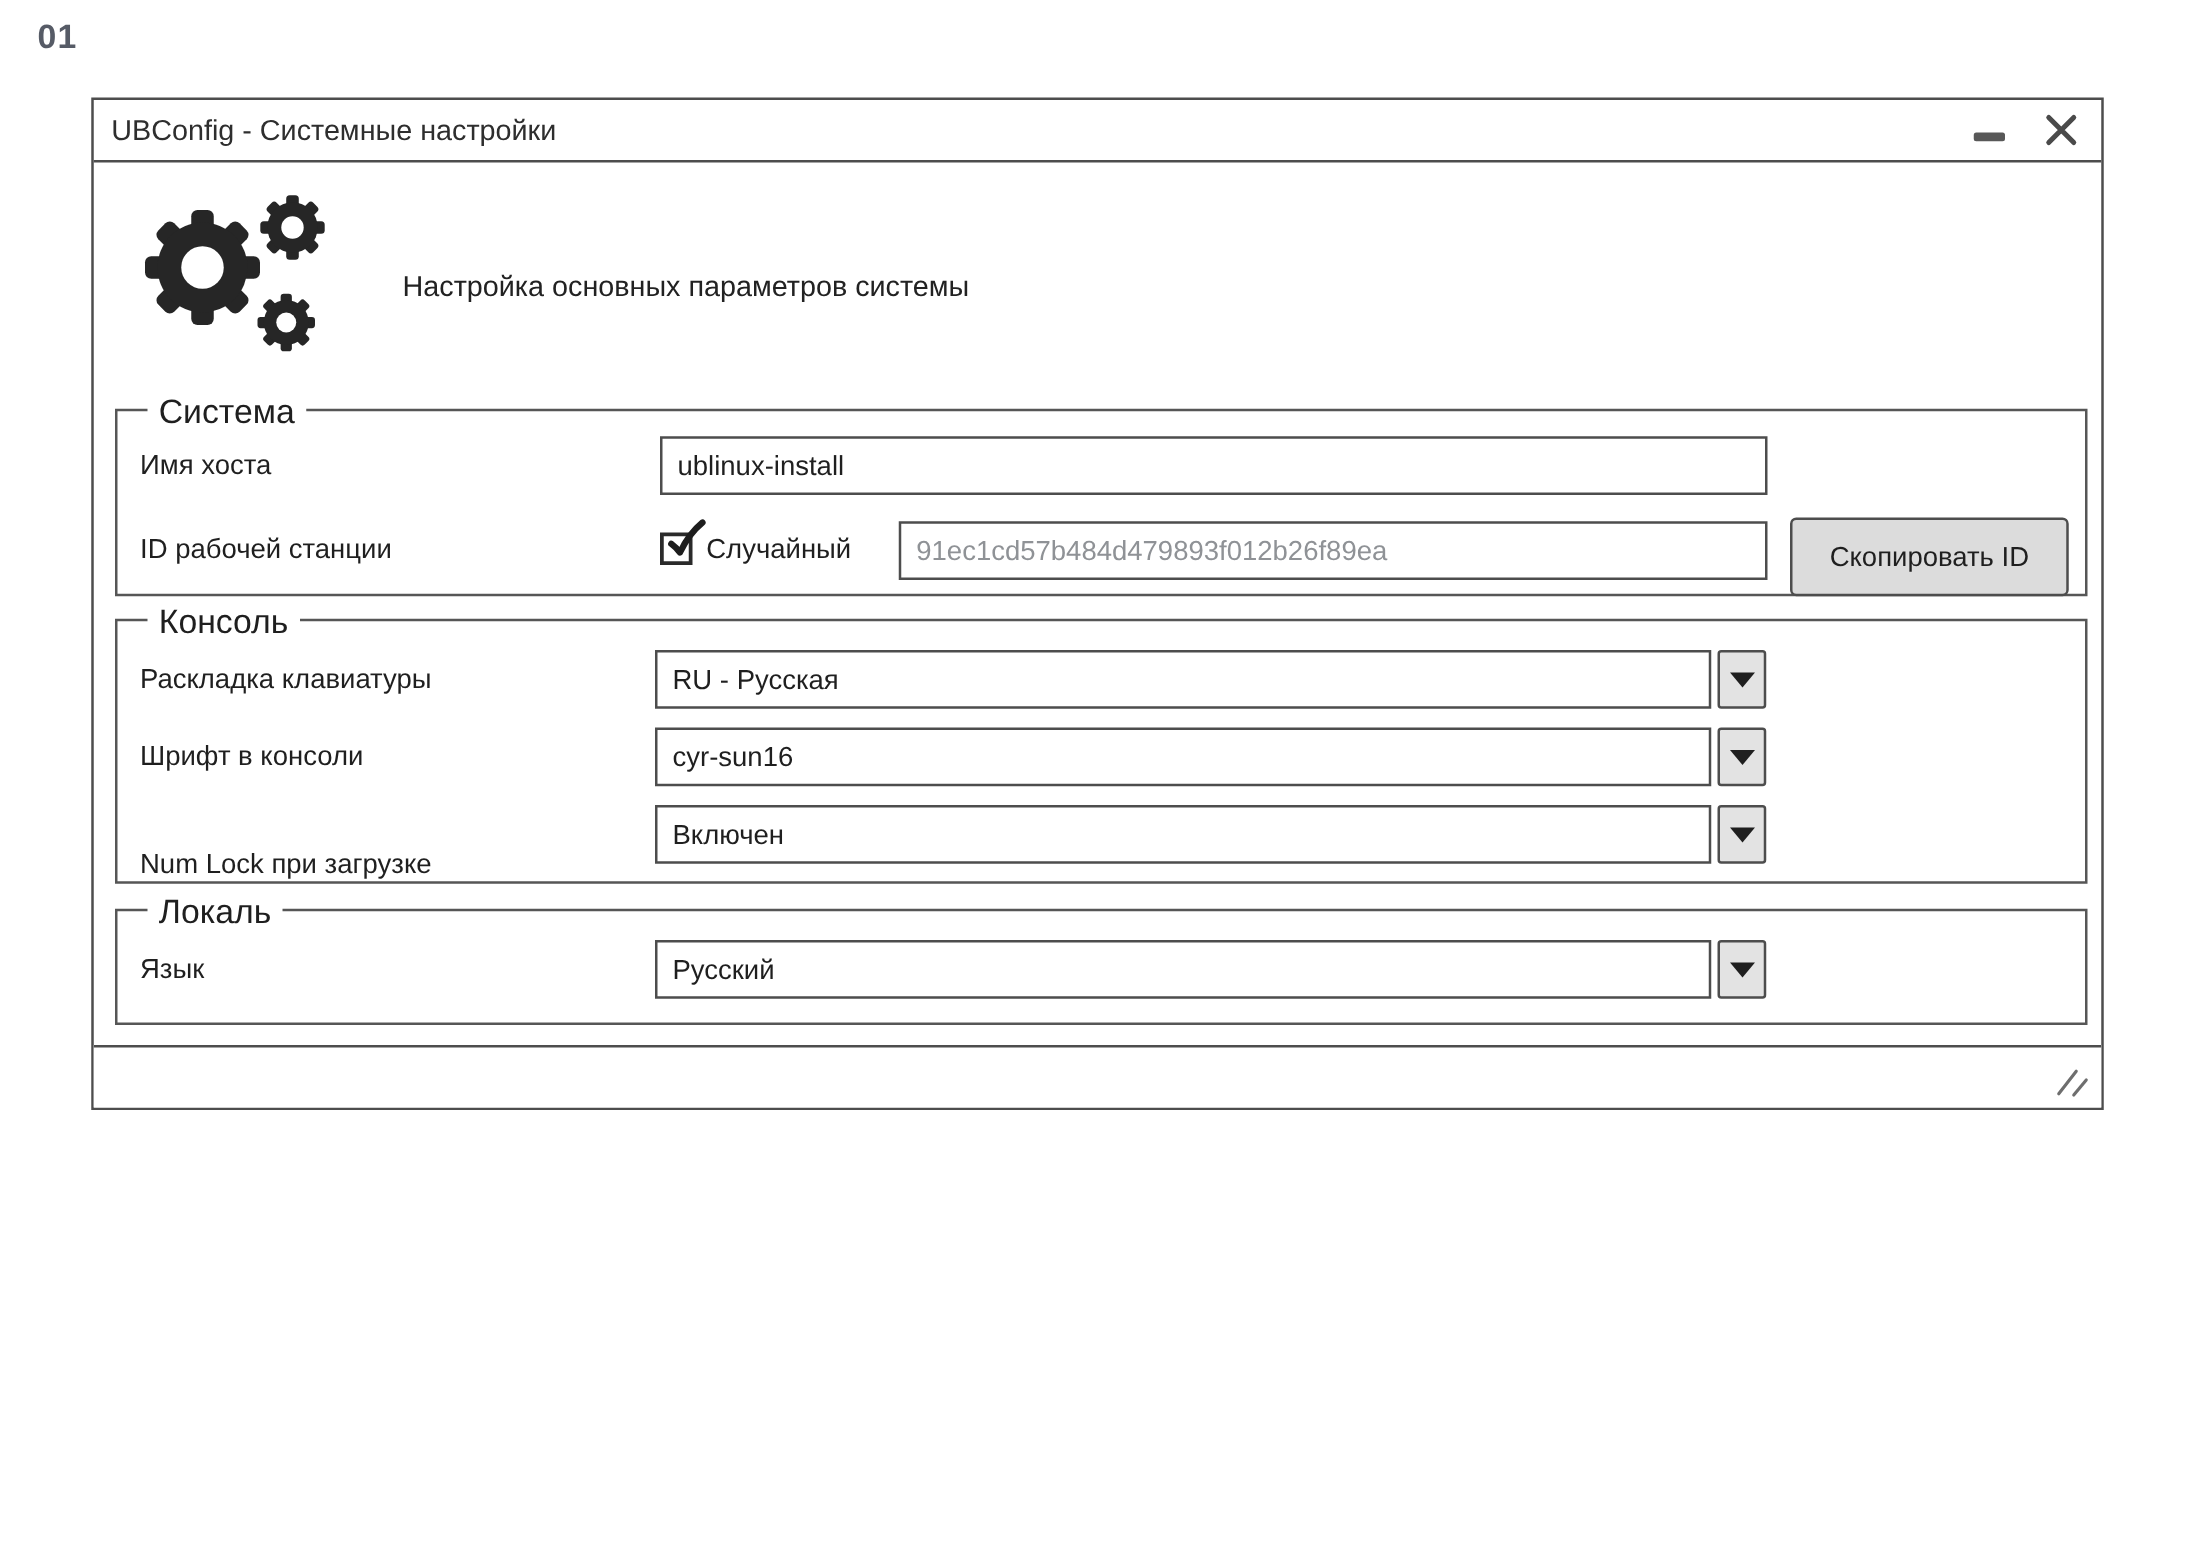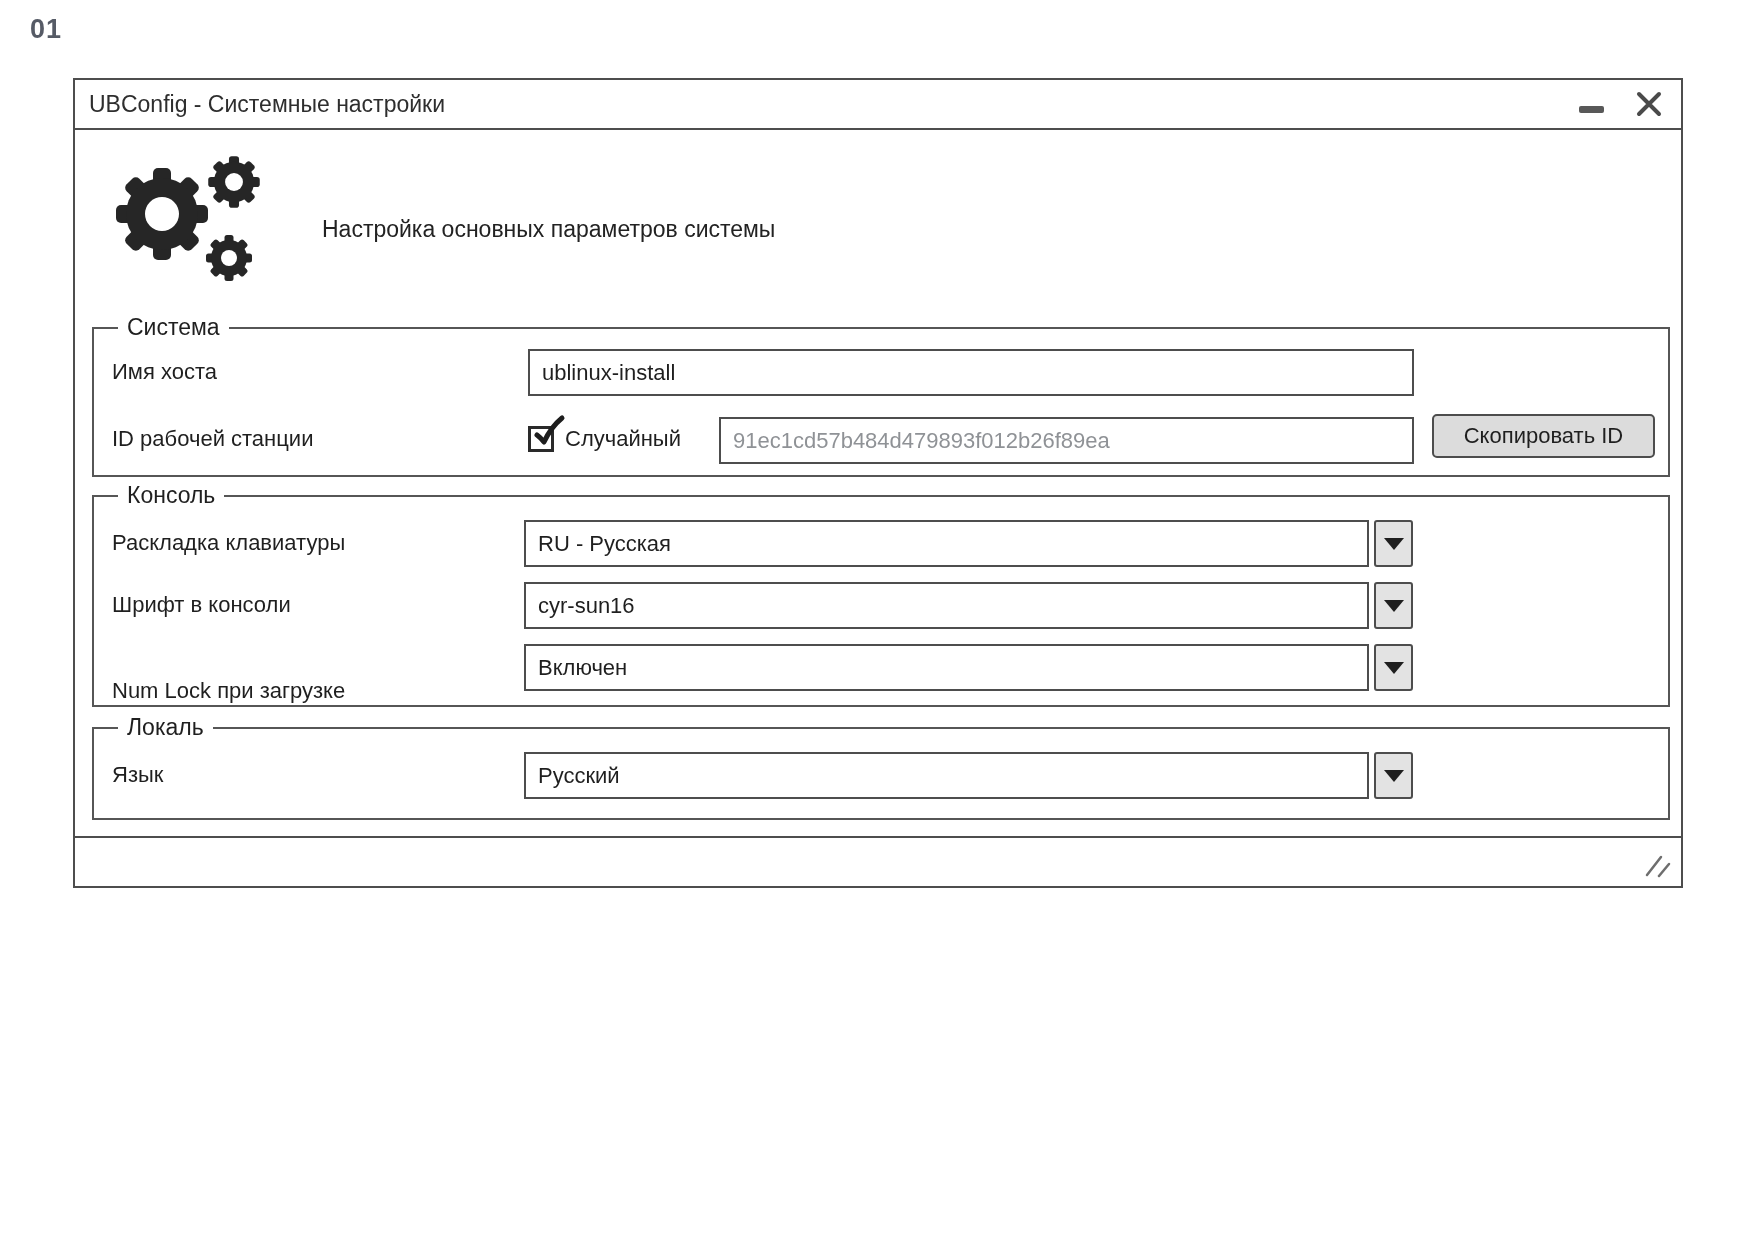--- a/index.html
+++ b/index.html
@@ -47,21 +47,21 @@
   .app-subtitle { position: absolute; left: 247px; top: 136px; font-size: 23px; color: #222; }
 
   
   .groupbox {
     position: absolute; left: 17px; width: 1578px;
     border: 2px solid #565656;
   }
   .groupbox .legend {
     position: absolute; top: -15px; left: 24px;
     background: #ffffff; padding: 0 9px;
-    font-size: 23px; color: #1f1f1f;
+    font-size: 27px; color: #1f1f1f;
   }
   .group-system  { top: 247px; height: 150px; }
   .group-console { top: 415px; height: 212px; }
   .group-locale  { top: 647px; height:  93px; }
 
   .field-label { position: absolute; font-size: 22px; color: #1f1f1f; transform: translateY(-50%); }
 
   .textbox {
     position: absolute;
     border: 2px solid #4d4d4d; background: #ffffff;
@@ -176,21 +176,21 @@
     <input class="textbox" style="left: 453px; top: 269px; width: 886px; height: 47px;" value="ublinux-install">
 
     <div class="field-label" style="left:37px; top:359px;">ID рабочей станции</div>
     <div class="checkbox" style="left:453px; top:346px;">
       <svg width="38" height="34" viewBox="0 0 38 34">
         <path class="tick" d="M8 20 Q12 23 15 27 Q22 12 33 3"></path>
       </svg>
     </div>
     <div class="field-label" style="left:490px; top:359px;">Случайный</div>
     <input class="textbox dimmed" style="left: 644px; top: 337px; width: 695px; height: 47px;" disabled="" value="91ec1cd57b484d479893f012b26f89ea">
-    <div class="push-button" style="left:1357px; top:334px; width:223px; height:44px;">Скопировать ID</div>
+    <div class="push-button" style="left:1357px; top:334px; width:223px; height:63px;">Скопировать ID</div>
 
     <div class="groupbox group-console">
       <div class="legend">Консоль</div>
     </div>
     <div class="field-label" style="left:37px; top:463px;">Раскладка клавиатуры</div>
     <div class="combo" style="left:449px; top:440px; width:860px;">
       <div class="combo-field">RU - Русская</div>
       <div class="combo-arrow">
           <div class="tri"></div>
         </div>

